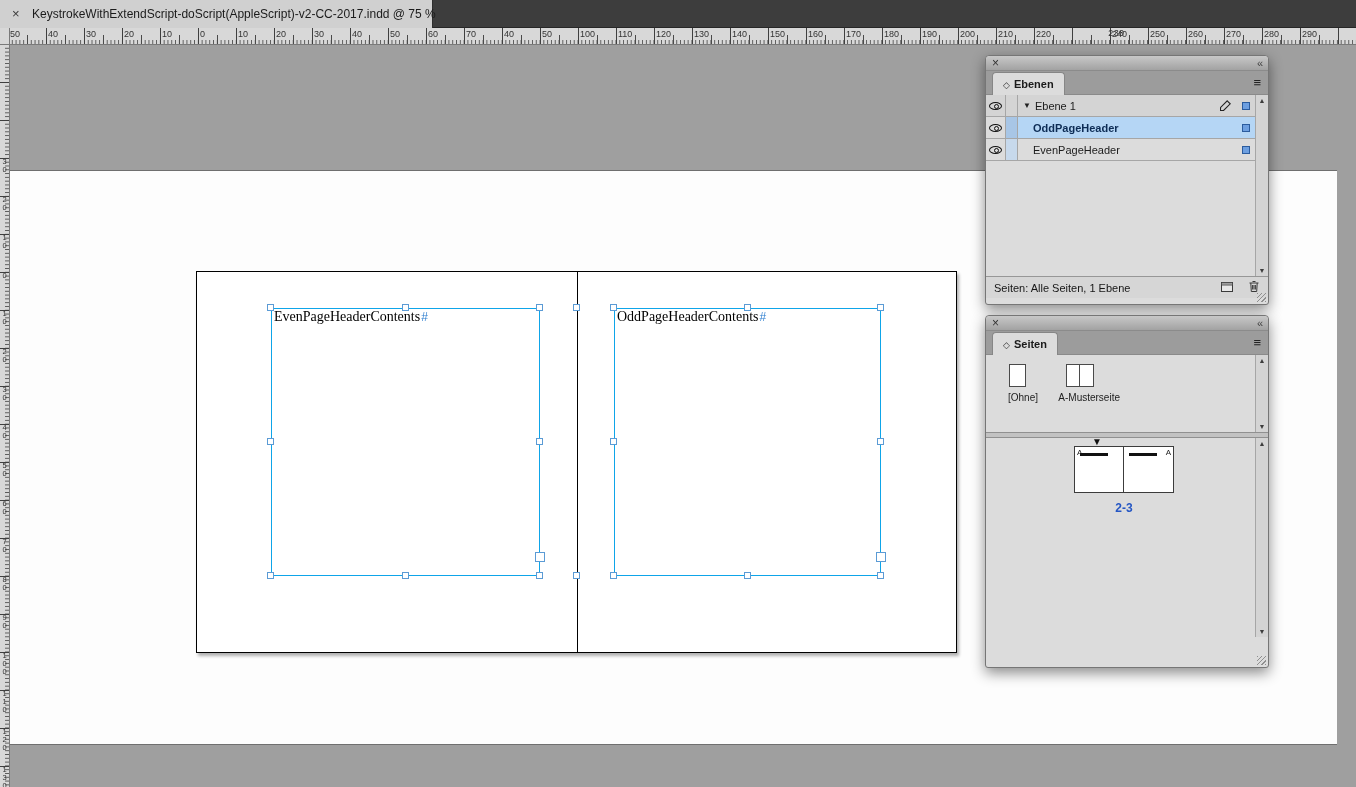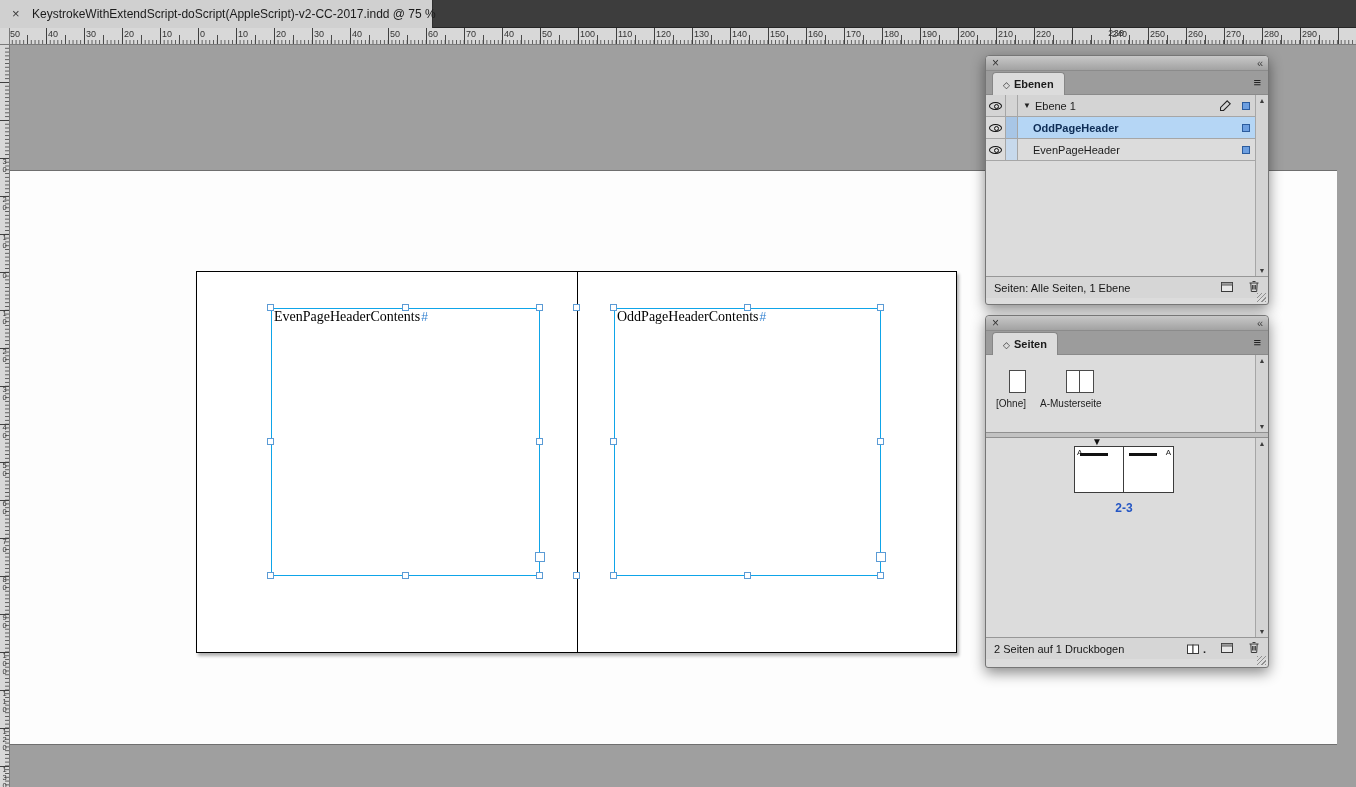--- a/index.html
+++ b/index.html
@@ -83,21 +83,21 @@
 
   .p-status { height:22px; border-top:1px solid #979797; background:#d6d6d6; display:flex; align-items:center; padding:0 8px; font-size:11px; color:#161616; }
   .status-icons { margin-left:auto; display:flex; align-items:center; gap:14px; }
   .grip { position:absolute; right:2px; bottom:2px; width:9px; height:9px; background:repeating-linear-gradient(135deg,#8f8f8f 0 1px,transparent 1px 3px); }
 
   .eye { width:13px; height:8px; border:1px solid #111; border-radius:50%; position:relative; }
   .eye::after { content:""; position:absolute; left:3.5px; top:1.5px; width:3px; height:3px; border:1px solid #111; border-radius:50%; }
 
   
   .p-masters { position:relative; height:77px; background:#dcdcdc; }
-  .master-item { position:absolute; top:15px; text-align:left; }
+  .master-item { position:absolute; top:9px; text-align:right; }
   .master-none { left:10px; width:42px; }
   .master-a { left:54px; width:80px; }
   .mpage { width:17px; height:23px; background:#fff; border:1px solid #4a4a4a; margin:0 auto; }
   .mspread { display:flex; justify-content:center; }
   .mp { width:14px; height:23px; background:#fff; border:1px solid #4a4a4a; }
   .mp.r { border-left:none; }
   .mlabel { font-size:10px; color:#1d1d1d; margin-top:5px; white-space:nowrap; }
   .splitter { height:6px; background:#c2c2c2; border-top:1px solid #909090; border-bottom:1px solid #909090; }
   .p-pages { position:relative; height:199px; background:#dcdcdc; }
   .thumb { position:absolute; left:88px; top:8px; display:flex; }
@@ -381,36 +381,16 @@
           <span class="pletter">A</span>
           <div class="tbar"></div>
         </div>
       </div>
       <div class="spread-label">2-3</div>
       <div class="scrollcol">
         <span class="sarr up">▲</span>
         <span class="sarr down">▼</span>
       </div>
     </div>
-    <div class="p-status">
-      <span class="status-text">2 Seiten auf 1 Druckbogen</span>
-      <span class="status-icons">
-        <span style="display:flex;align-items:center;">
-            <svg width="16" height="12" viewBox="0 0 16 12">
-              <rect x="1.5" y="2" width="5.5" height="8.5" fill="#fff" stroke="#3a3a3a"></rect>
-              <rect x="7" y="2" width="5.5" height="8.5" fill="#fff" stroke="#3a3a3a"></rect>
-            </svg>
-            <span class="icondot">.</span>
-          </span>
-        <span><svg width="14" height="12" viewBox="0 0 14 12">
-              <rect x="1.5" y="1.5" width="11" height="9" fill="#e8e8e8" stroke="#3a3a3a"></rect>
-              <rect x="1.5" y="1.5" width="11" height="2.6" fill="#9d9d9d" stroke="#3a3a3a" stroke-width="0.6"></rect>
-            </svg></span>
-        <span><svg width="12" height="13" viewBox="0 0 12 13">
-              <path d="M4.5 1.5 h3 M1.5 3 h9 M2.8 3 l0.5 8.5 h5.4 l0.5 -8.5" fill="none" stroke="#3a3a3a"></path>
-              <path d="M4.6 5 v4.5 M6 5 v4.5 M7.4 5 v4.5" stroke="#3a3a3a" fill="none"></path>
-            </svg></span>
-      </span>
-    </div>
     <div class="grip"></div>
   </div>
 
 </div>
 
 </body></html>

